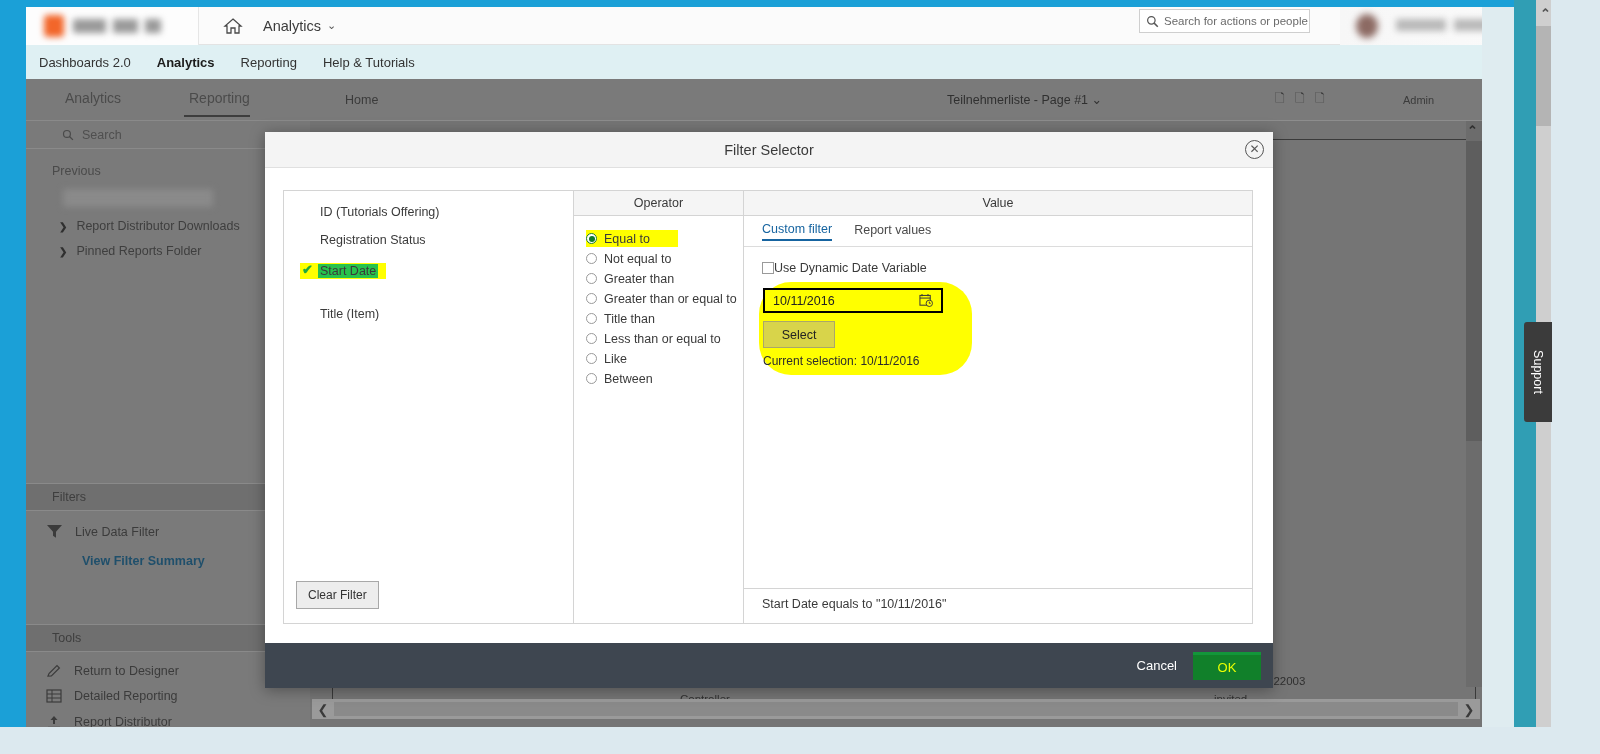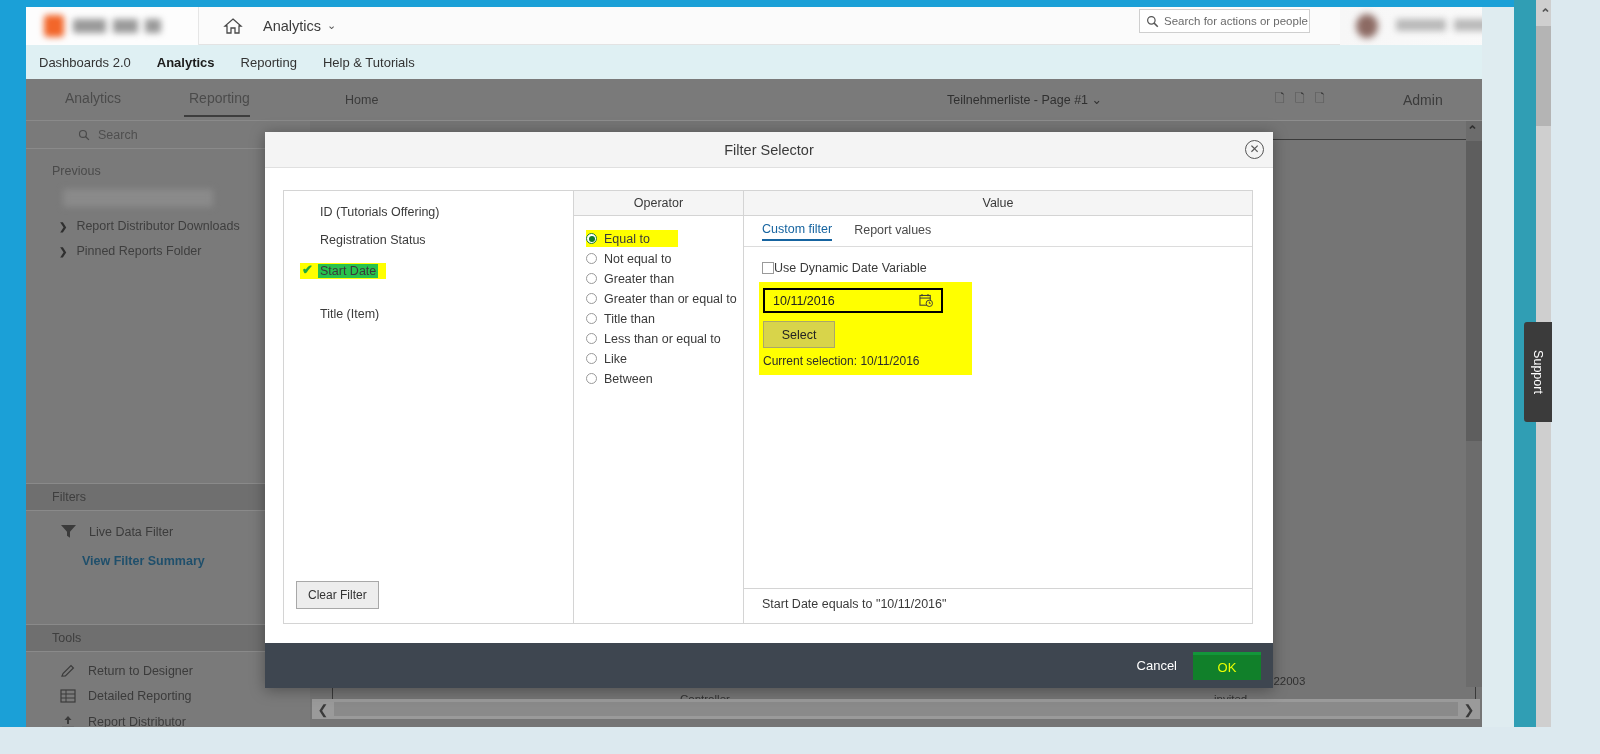--- a/index.html
+++ b/index.html
@@ -105,58 +105,58 @@
   .sb-tab.t1{ position:absolute; left:39px; top:11px; }
   .sb-tab.t2{ position:absolute; left:163px; top:11px; }
   .sb-tab.t2::after{
     content:""; position:absolute; left:-5px; top:25px; width:66px; height:2px; background:#3d3d3d;
   }
   .pin-icon{ position:absolute; left:290px; top:86px; font-size:12px; color:#4a4a4a; }
   .collapse-icon{ position:absolute; left:284px; top:100px; font-size:19px; color:#3c3c3c; font-weight:bold;}
 
   .sb-search{
     position:absolute; left:0; top:42px; width:284px; height:28px;
-    border-bottom:1px solid #8a8a8a; display:flex; align-items:center; padding-left:52px; gap:8px;
+    border-bottom:1px solid #8a8a8a; display:flex; align-items:center; padding-left:36px; gap:8px;
   }
   .sb-search .t{ font-size:12.5px; color:#4f4f4f; }
   .sb-prev{ position:absolute; left:26px; top:85px; font-size:12.5px; color:#4a4a4a; }
   .sb-blurline{
     position:absolute; left:37px; top:110px; width:150px; height:18px;
     background:#8a8a8a; filter:blur(3px); border-radius:2px;
   }
   .sb-tree{ position:absolute; left:33px; top:140px; width:240px; }
   .sb-tree .row{ display:flex; align-items:center; gap:9px; margin-bottom:11px; font-size:12.5px; color:#3e3e3e;}
   .sb-tree .row .arw{ font-size:10px; color:#2f2f2f; font-weight:bold; }
 
   .sb-sec{
     position:absolute; left:0; width:284px; height:28px; background:#6f6f6f;
     border-top:1px solid #8a8a8a; border-bottom:1px solid #8a8a8a;
     display:flex; align-items:center; padding-left:26px;
     font-size:12.5px; color:#3e3e3e;
   }
   .sb-sec.filters{ top:404px; }
   .sb-sec.tools{ top:545px; }
   .sb-item{
-    position:absolute; left:34px; display:flex; align-items:center; gap:12px;
+    position:absolute; left:20px; display:flex; align-items:center; gap:12px;
     font-size:12.5px; color:#3b3b3b;
   }
   .sb-link{
     position:absolute; left:56px; font-size:12.5px; color:#1f4f6b; font-weight:bold;
   }
 
   
   .content-top{
     position:absolute; left:284px; top:0; width:1172px; height:42px;
     background:#7a7a7a; border-bottom:1px solid #8d8d8d;
     display:flex; align-items:center;
   }
   .ct-home{ position:absolute; left:35px; font-size:12.5px; color:#3b3b3b; }
   .ct-title{ position:absolute; left:637px; font-size:12.5px; color:#303030; }
   .ct-ico{ position:absolute; font-size:12px; color:#3a3a3a; }
-  .ct-admin{ position:absolute; left:1093px; font-size:14px; color:#3b3b3b; }
+  .ct-admin{ position:absolute; left:1093px; font-size:11px; color:#3b3b3b; }
 
   .content-box{
     position:absolute; left:306px; top:60px; width:1144px; height:570px;
     border:1px solid #3a3a3a; background:#757575;
   }
   .tbl-row{
     position:absolute; left:312px; width:1130px; font-size:11.5px; color:#303030;
   }
   .tbl-row .c{ position:absolute; white-space:nowrap; }
 
@@ -260,21 +260,21 @@
     padding-left:18px; gap:22px;
   }
   .tab{ font-size:12.5px; color:#4a4a4a; cursor:pointer; padding-bottom:3px; }
   .tab.active{ color:#1664a0; border-bottom:2px solid #1664a0; }
 
   .val-area{ position:relative; padding:14px 0 0 18px; height:372px; }
   .chk-row{ display:flex; align-items:center; margin-bottom:9px; }
   .chkbox{ width:12px; height:12px; border:1px solid #9a9a9a; background:#fff; }
   .chk-label{ font-size:12.5px; color:#3a3a3a; }
 
-  .yellow-wrap{ position:absolute; left:15px; top:35px; width:213px; background:#ffff00; padding:6px 8px 7px 2px; }
+  .yellow-wrap{ position:absolute; left:15px; top:35px; width:213px; background:#ffff00; padding:6px 8px 7px 2px;border-radius:32px; }
   .date-field{
     width:180px; height:25px; border:2px solid #000; background:#ffff00;
     display:flex; align-items:center; justify-content:space-between;
     padding:0 7px 0 8px; font-size:12.5px; color:#222; margin:0 0 8px 2px;
   }
   .select-btn{
     width:72px; height:27px; background:#d8d44a; border:1px solid #aaa76a;
     font-size:12.5px; color:#222; display:flex; align-items:center; justify-content:center;
     cursor:pointer; margin:4px 0 6px 2px;
   }

